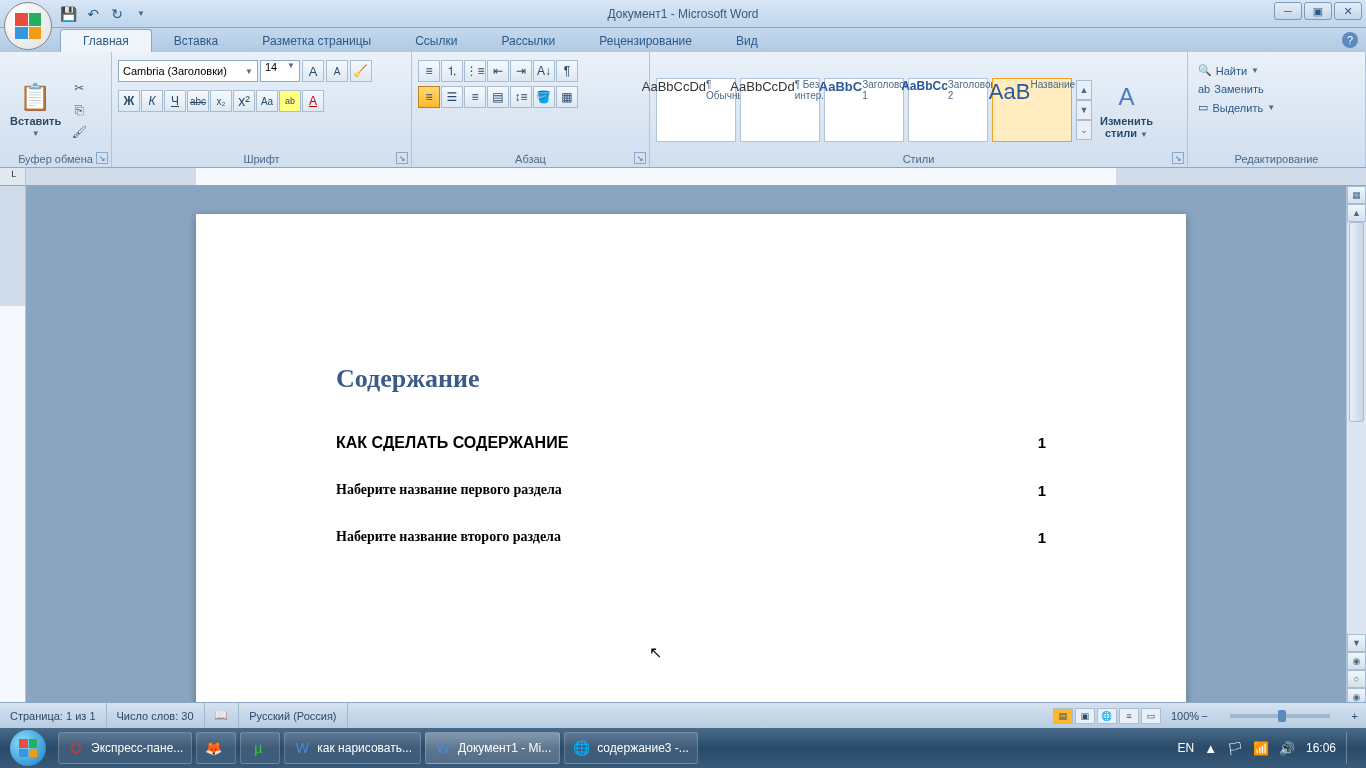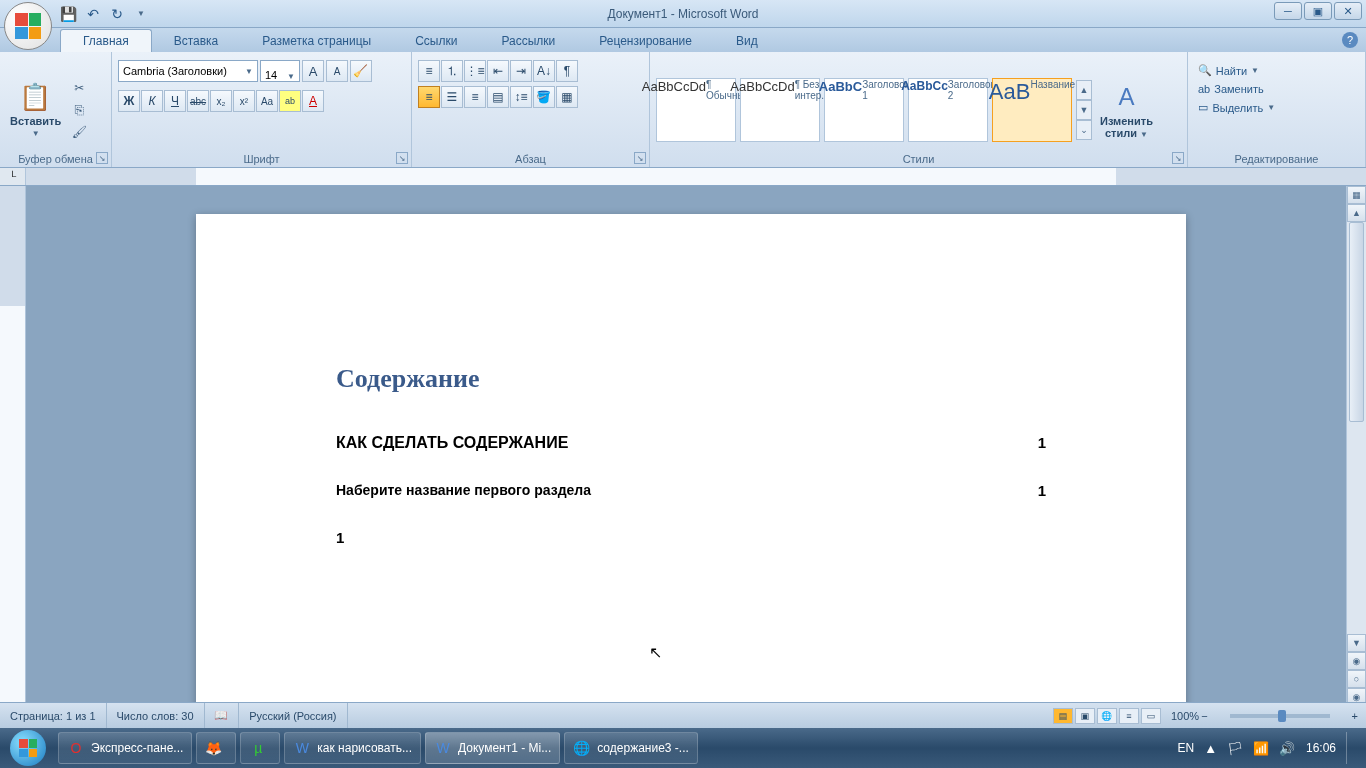--- a/index.html
+++ b/index.html
@@ -33,21 +33,21 @@
 .dialog-launcher { position: absolute; bottom: 3px; right: 3px; width: 12px; height: 12px; border: 1px solid #8aa8c7; font-size: 8px; display: flex; align-items: center; justify-content: center; color: #4a6a8a; cursor: pointer; }
 
 .big-btn { display: flex; flex-direction: column; align-items: center; gap: 2px; padding: 2px 4px; cursor: pointer; }
 .big-btn .icon { width: 32px; height: 32px; display: flex; align-items: center; justify-content: center; }
 .big-btn .lbl { font-size: 11px; color: #2a4a6a; text-align: center; font-weight: bold; }
 .small-stack { display: flex; flex-direction: column; gap: 2px; }
 .small-btn { width: 20px; height: 20px; border: 1px solid transparent; display: flex; align-items: center; justify-content: center; font-size: 12px; cursor: pointer; color: #3a5a7a; }
 
 .font-row { display: flex; align-items: center; gap: 2px; margin-bottom: 4px; }
 .font-name { width: 140px; height: 22px; border: 1px solid #8aa8c7; background: #fff; font-size: 11px; padding: 0 4px; display: flex; align-items: center; justify-content: space-between; }
-.font-size { width: 40px; height: 22px; border: 1px solid #8aa8c7; background: #fff; font-size: 11px; padding: 0 4px; display: flex; align-items: flex-end; justify-content: space-between; }
+.font-size { width: 40px; height: 22px; border: 1px solid #8aa8c7; background: #fff; font-size: 11px; padding: 0 4px; display: flex; align-items: flex-start; justify-content: space-between; }
 .font-btns-row { display: flex; gap: 1px; }
 .fbtn { width: 22px; height: 22px; border: 1px solid #a8bdd3; background: linear-gradient(to bottom, #f5f9fd, #dde8f3); display: flex; align-items: center; justify-content: center; font-size: 12px; cursor: pointer; color: #2a4a6a; }
 .fbtn.sel { background: linear-gradient(to bottom, #ffd870, #ffb830); border-color: #c08020; }
 
 .style-box { width: 80px; height: 64px; border: 1px solid #b0c5db; background: #fff; display: flex; flex-direction: row; align-items: flex-start; justify-content: center; cursor: pointer; }
 .style-box.sel { border-color: #f5a020; background: #ffecc0; }
 .style-preview { font-size: 13px; color: #333; }
 .style-name { font-size: 10px; color: #4a6a8a; }
 .style-arrows { display: flex; flex-direction: column; }
 .style-arrow { width: 16px; height: 20px; border: 1px solid #a8bdd3; background: #e8eff7; display: flex; align-items: center; justify-content: center; font-size: 9px; cursor: pointer; color: #4a6a8a; }
@@ -62,21 +62,21 @@
 
 
 .doc-area { position: absolute; top: 186px; left: 0; right: 20px; bottom: 62px; background: #8aa5c0; display: flex; }
 .v-ruler { width: 26px; background: #f5f9fd; border-right: 1px solid #b0c5db; position: relative; }
 .v-ruler .ruler-shade-v { position: absolute; left: 0; right: 0; background: #d0dcea; }
 .doc-canvas { flex: 1; overflow: hidden; position: relative; border-radius: 16px; }
 .page { position: absolute; left: 170px; top: 28px; width: 990px; height: 1200px; background: #fff; box-shadow: 0 2px 8px rgba(0,0,0,0.3); padding: 150px 140px 60px 140px; }
 .doc-title { font-family: Cambria, serif; font-size: 26px; font-weight: bold; color: #3a5a8a; margin-bottom: 40px; }
 .toc-row { display: flex; justify-content: space-between; margin-bottom: 30px; }
 .toc-h1 { font-weight: bold; font-size: 16px; }
-.toc-h2 { font-weight: bold; font-size: 14px; }
+.toc-h2 { font-weight: bold; font-size: 14px; font-family: Liberation Serif, serif; }
 .toc-page { font-weight: bold; font-size: 15px; }
 
 
 .vscroll { position: absolute; right: 0; top: 186px; bottom: 62px; width: 20px; background: #dde6f0; border-left: 1px solid #b0c5db; display: flex; flex-direction: column; }
 .scroll-btn { height: 18px; background: linear-gradient(to bottom, #f0f5fa, #d5e0ec); border: 1px solid #a8bdd3; display: flex; align-items: center; justify-content: center; font-size: 9px; color: #4a6a8a; cursor: pointer; }
 .scroll-track { flex: 1; position: relative; }
 .scroll-thumb { position: absolute; left: 2px; right: 2px; top: 0; height: 200px; background: linear-gradient(to right, #e8eff7, #c8d5e5); border: 1px solid #a8bdd3; border-radius: 2px; }
 
 
 .status-bar { position: absolute; bottom: 40px; left: 0; right: 0; height: 26px; background: linear-gradient(to bottom, #d5e2f0, #b8cce0); border-top: 1px solid #8aa8c7; display: flex; align-items: center; font-size: 11px; color: #2a4a6a; }
@@ -170,21 +170,21 @@
         <div class="fbtn" style="font-size:13px">A</div>
         <div class="fbtn" style="font-size:10px">A</div>
         <div class="fbtn">🧹</div>
       </div>
       <div class="font-btns-row">
         <div class="fbtn" style="font-weight:bold">Ж</div>
         <div class="fbtn" style="font-style:italic">К</div>
         <div class="fbtn" style="text-decoration:underline">Ч</div>
         <div class="fbtn" style="text-decoration:line-through;font-size:10px">abc</div>
         <div class="fbtn" style="font-size:10px">x₂</div>
-        <div class="fbtn" style="font-size:10px">x²</div>
+        <div class="fbtn" style="font-size:14px">x²</div>
         <div class="fbtn" style="font-size:10px">Aa</div>
         <div class="fbtn" style="background:#ffff80">
             <span style="font-size:9px">ab</span>
           </div>
         <div class="fbtn" style="color:#c00;text-decoration:underline">A</div>
       </div>
     </div>
     <div class="group-label">Шрифт</div>
     <div class="dialog-launcher">↘</div>
   </div>
@@ -288,20 +288,21 @@
       <div class="doc-title">Содержание</div>
       <div class="toc-row">
         <span class="toc-h1">КАК СДЕЛАТЬ СОДЕРЖАНИЕ</span>
         <span class="toc-page">1</span>
       </div>
       <div class="toc-row">
         <span class="toc-h2">Наберите название первого раздела</span>
         <span class="toc-page">1</span>
       </div>
       <div class="toc-row">
+        <span class="toc-h2">Наберите название второго раздела</span>
         <span class="toc-page">1</span>
       </div>
     </div>
   </div>
 </div>
 
 <div class="vscroll">
   <div class="scroll-btn">▦</div>
   <div class="scroll-btn">▲</div>
   <div class="scroll-track">

